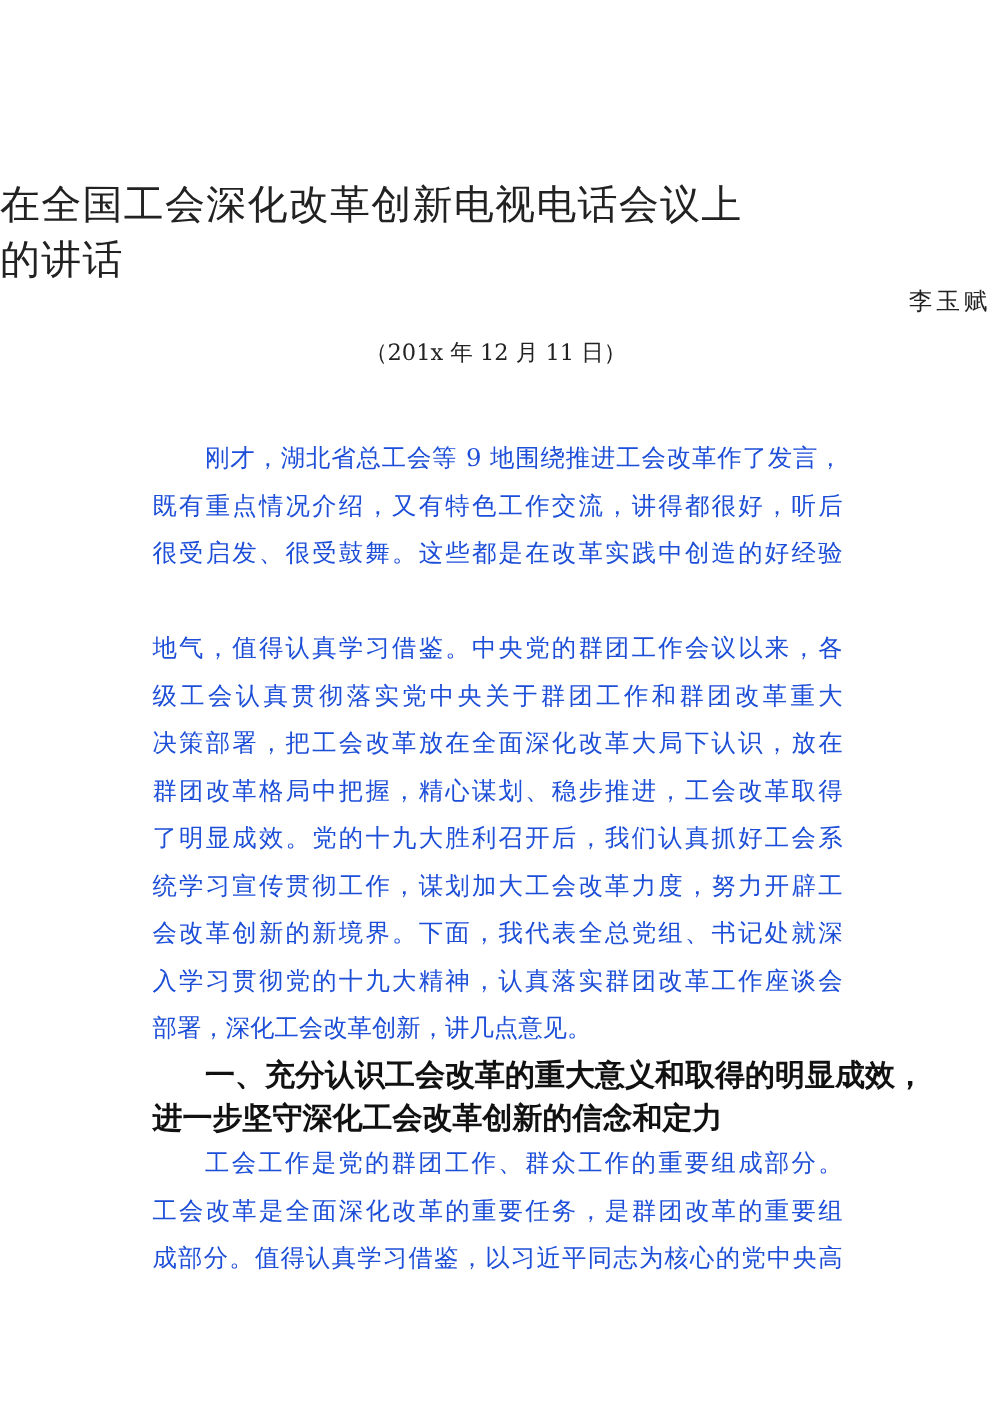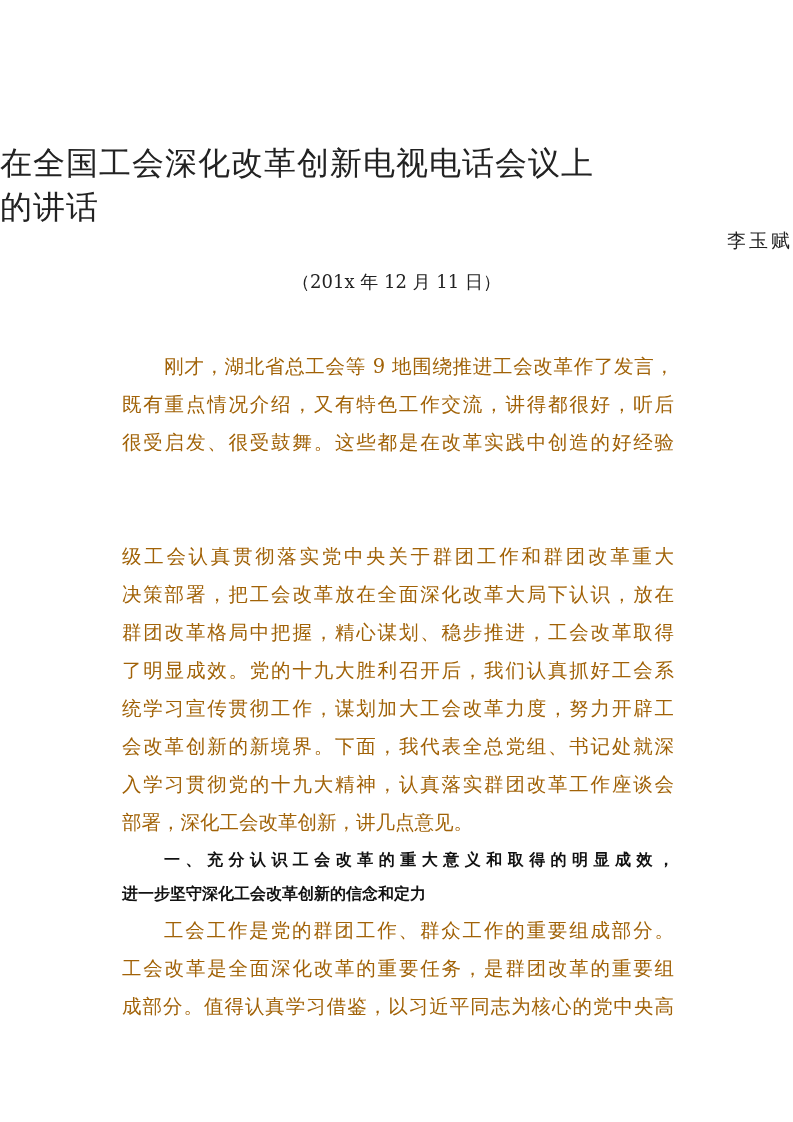--- a/index.html
+++ b/index.html
@@ -8,41 +8,42 @@
   .page { position: absolute; left: 0; top: 0; width: 793px; height: 1122px; background: #fff; }
   .title { position: absolute; left: 0; width: 793px; text-align: left;
            font-size: 32px; font-weight: normal; letter-spacing: 1px; color: #222; }
   .t1 { top: 142px; }
   .t2 { top: 186px; }
   .author { position: absolute; top: 228px; left: 0; width: 793px; text-align: right;
             font-size: 19px; letter-spacing: 3px; color: #222; }
   .date { position: absolute; top: 270px; left: 0; width: 793px; text-align: center;
           font-size: 18px; color: #222; }
   .line { position: absolute; left: 122px; width: 552px; font-size: 19.5px; white-space: nowrap;
-          text-align: justify; text-align-last: justify; color: #a16207; height: 26px; line-height: 26px; }
+          text-align: justify; text-align-last: justify; color: #1d4ed8; height: 26px; line-height: 26px; }
   .line.last { text-align-last: left; }
   .line.indent { left: 164px; width: 510px; }
-  .heading { position: absolute; left: 122px; width: 552px; font-size: 16px; font-weight: bold;
+  .heading { position: absolute; left: 122px; width: 552px; font-size: 24px; font-weight: bold;
              font-family: "DejaVu Sans", "Liberation Sans", sans-serif; white-space: nowrap;
              text-align: justify; text-align-last: justify; color: #111; height: 28px; line-height: 28px; }
   .heading.indent { left: 164px; width: 510px; }
   .heading.last { text-align-last: left; }
 </style>
 </head>
 <body>
 
 <div class="page">
   <div class="title t1">在全国工会深化改革创新电视电话会议上</div>
   <div class="title t2">的讲话</div>
   <div class="author">李玉赋</div>
   <div class="date">（201x 年 12 月 11 日）</div>
 
   <div class="line indent" style="top:354px">刚才，湖北省总工会等 9 地围绕推进工会改革作了发言，</div>
   <div class="line" style="top:392px">既有重点情况介绍，又有特色工作交流，讲得都很好，听后</div>
   <div class="line" style="top:430px">很受启发、很受鼓舞。这些都是在改革实践中创造的好经验</div>
+  <div class="line" style="top:506px">地气，值得认真学习借鉴。中央党的群团工作会议以来，各</div>
   <div class="line" style="top:582px">决策部署，把工会改革放在全面深化改革大局下认识，放在</div>
   <div class="line" style="top:544px">级工会认真贯彻落实党中央关于群团工作和群团改革重大</div>
   <div class="line" style="top:620px">群团改革格局中把握，精心谋划、稳步推进，工会改革取得</div>
   <div class="line" style="top:658px">了明显成效。党的十九大胜利召开后，我们认真抓好工会系</div>
   <div class="line" style="top:696px">统学习宣传贯彻工作，谋划加大工会改革力度，努力开辟工</div>
   <div class="line" style="top:734px">会改革创新的新境界。下面，我代表全总党组、书记处就深</div>
   <div class="line" style="top:772px">入学习贯彻党的十九大精神，认真落实群团改革工作座谈会</div>
   <div class="line last" style="top:810px">部署，深化工会改革创新，讲几点意见。</div>
 
   <div class="heading indent" style="top:846px">一、充分认识工会改革的重大意义和取得的明显成效，</div>

